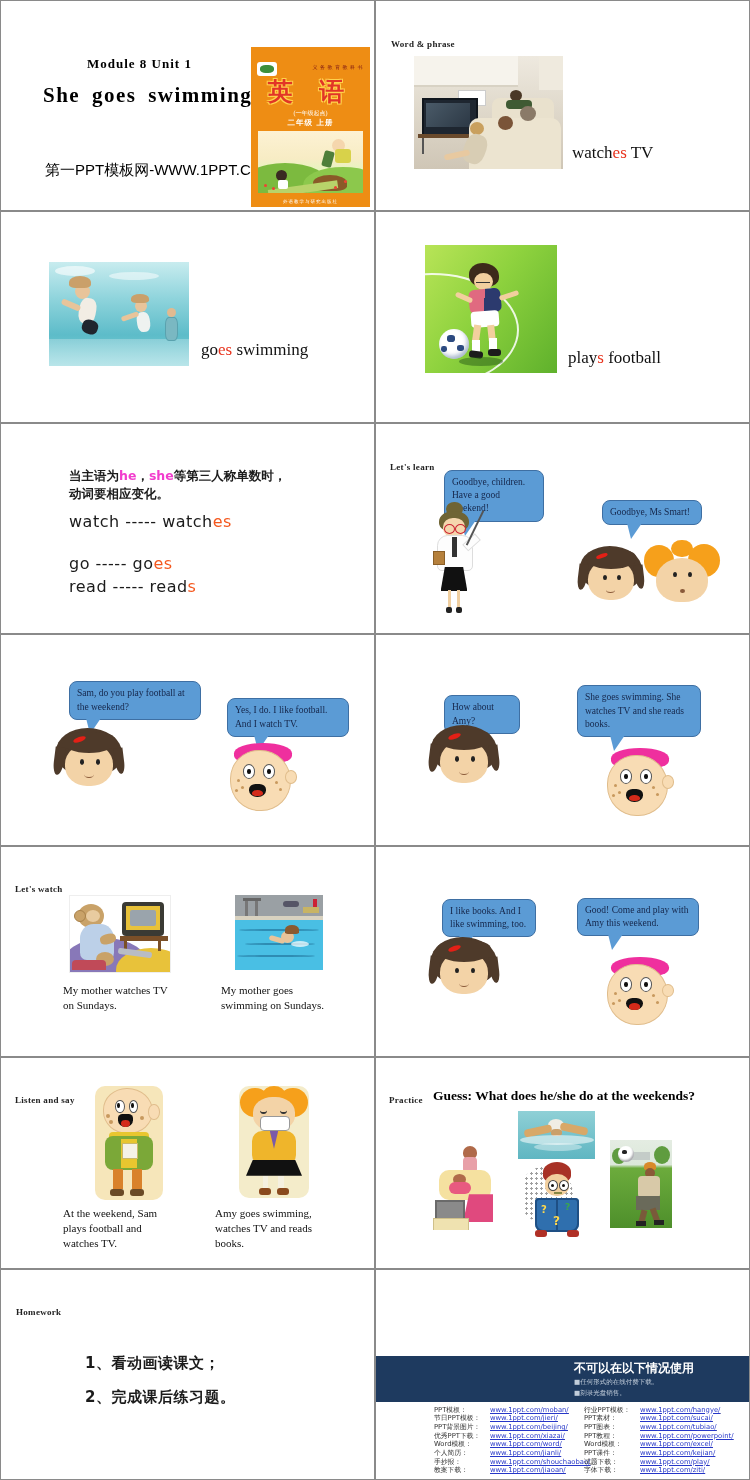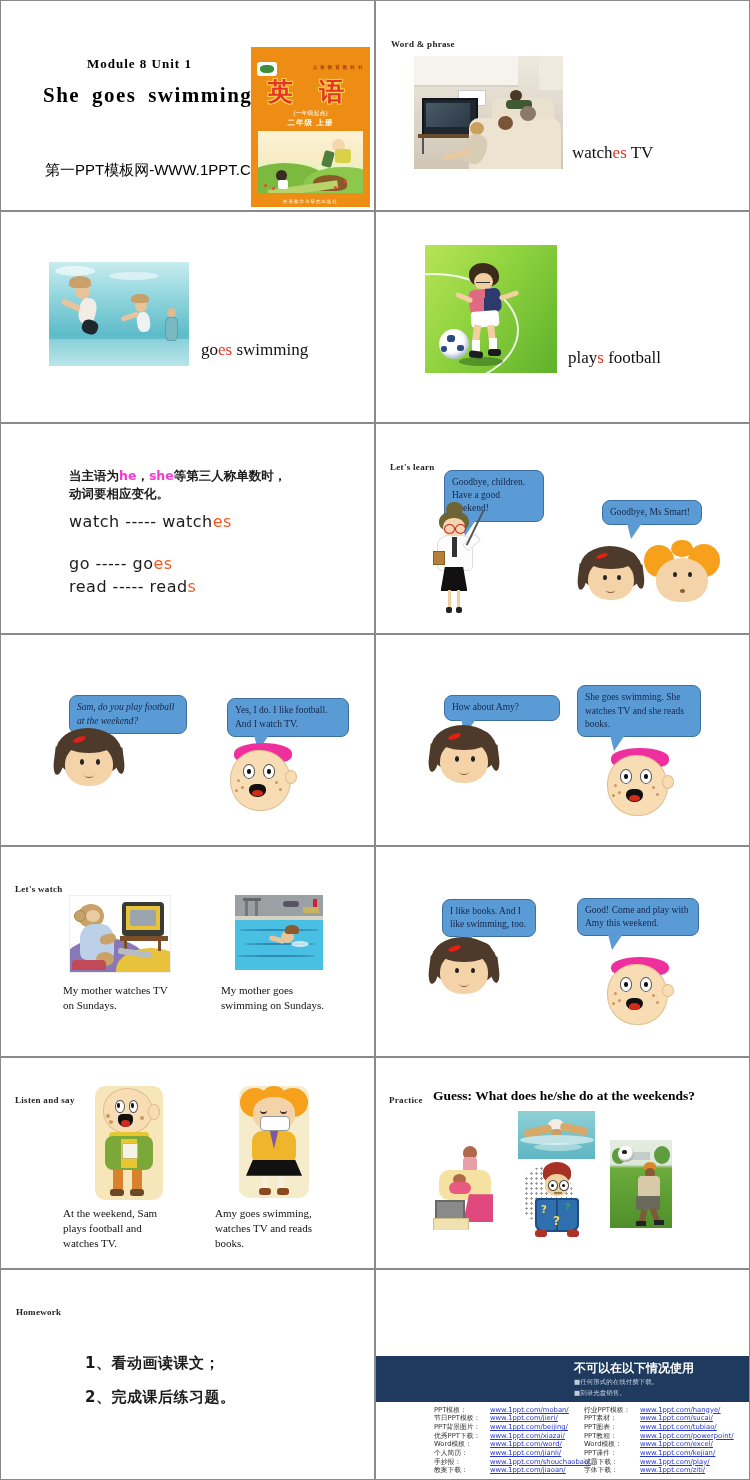--- a/index.html
+++ b/index.html
@@ -204,21 +204,21 @@
       <i class="sh" style="right:0;top:6%;width:42%;height:50%;background:#f6a01b;border-radius:50%;"></i>
       <i class="sh" style="left:36%;top:0;width:28%;height:26%;background:#f6a01b;border-radius:50%;"></i>
       <i class="sh" style="left:16%;top:28%;width:68%;height:66%;background:#f3d3a7;border-radius:50% 50% 46% 46%;"></i>
       <i class="sh" style="left:38%;top:48%;width:5%;height:8%;background:#222;border-radius:50%;"></i>
       <i class="sh" style="left:58%;top:48%;width:5%;height:8%;background:#222;border-radius:50%;"></i>
       <i class="sh" style="left:47%;top:74%;width:7%;height:7%;background:#8a5a3a;border-radius:50%;"></i>
     </div>
   </div>
 
   <div class="slide">
-    <div class="bub" style="left:68px;top:60px;width:118px;font-style:italic;"><span>Sam, do you play football at the weekend?</span><i class="tl"></i></div>
+    <div class="bub" style="left:68px;top:46px;width:132px;"><span>Sam, do you play football at the weekend?</span><i class="tl"></i></div>
     <div class="amy" style="left:55px;top:93px;width:66px;height:60px;">
       <i class="hr"></i>
         <i class="fc"></i>
         <i class="bg"></i>
         <i class="cl"></i>
       <i class="ey" style="left:37%;"></i>
         <i class="ey" style="left:60%;"></i>
         <i class="mo"></i>
     </div>
     <div class="bub" style="left:226px;top:63px;width:122px;"><span>Yes, I do. I like football. And I watch TV.</span><i class="tl" style="left:26px;"></i></div>
@@ -227,21 +227,21 @@
         <i class="fc"></i>
         <i class="er"></i>
       <i class="ey" style="left:20%;"></i>
         <i class="ey" style="left:50%;"></i>
         <i class="mo"></i>
         <i class="fr"></i>
     </div>
   </div>
 
   <div class="slide">
-    <div class="bub" style="left:68px;top:60px;width:116px;"><span>How about Amy?</span><i class="tl"></i></div>
+    <div class="bub" style="left:68px;top:60px;width:76px;"><span>How about Amy?</span><i class="tl"></i></div>
     <div class="amy" style="left:55px;top:90px;width:66px;height:60px;">
       <i class="hr"></i>
         <i class="fc"></i>
         <i class="bg"></i>
         <i class="cl"></i>
       <i class="ey" style="left:37%;"></i>
         <i class="ey" style="left:60%;"></i>
         <i class="mo"></i>
     </div>
     <div class="bub" style="left:201px;top:50px;width:124px;"><span>She goes swimming. She watches TV and she reads books.</span><i class="tl" style="left:32px;"></i></div>

